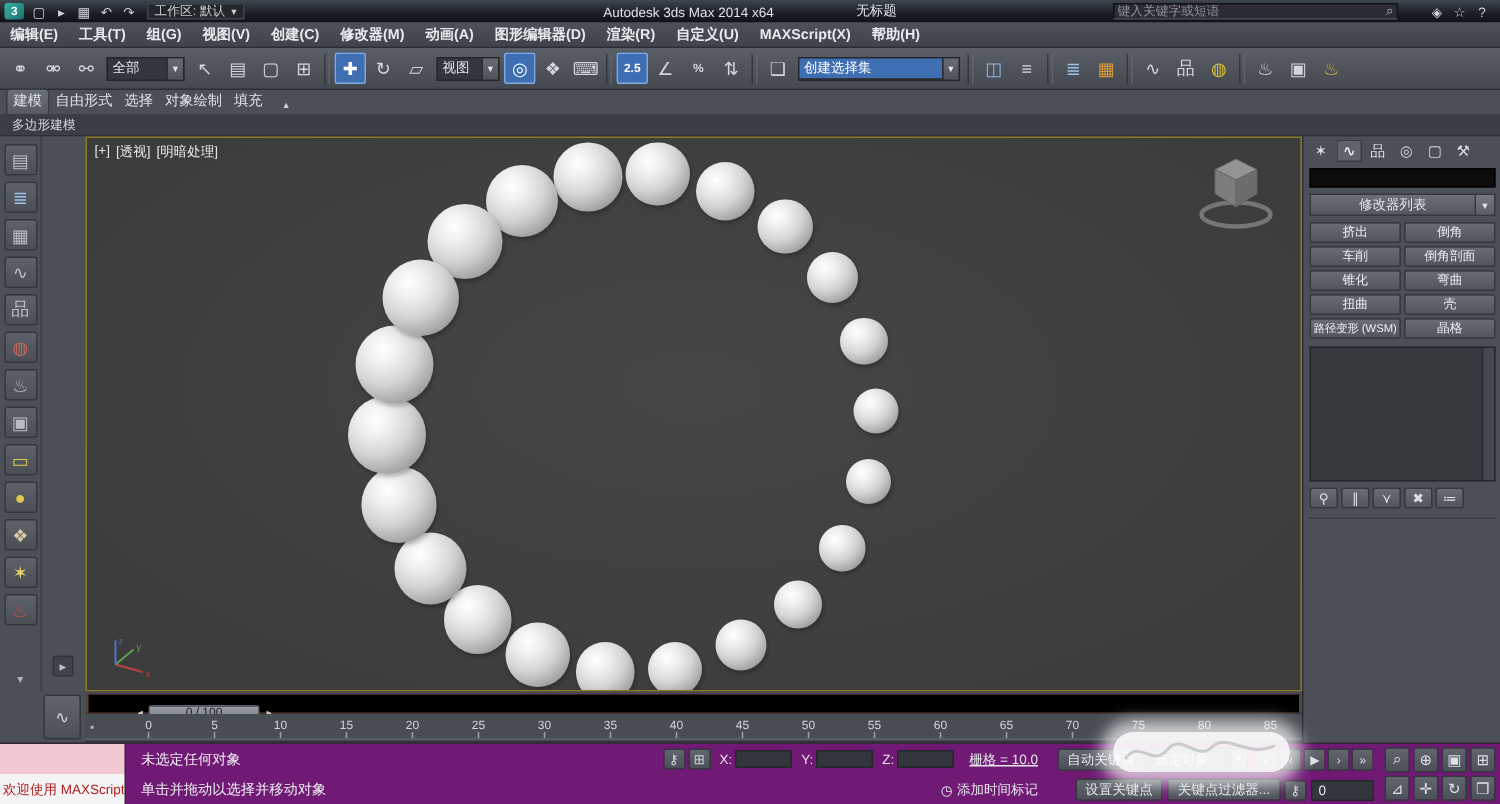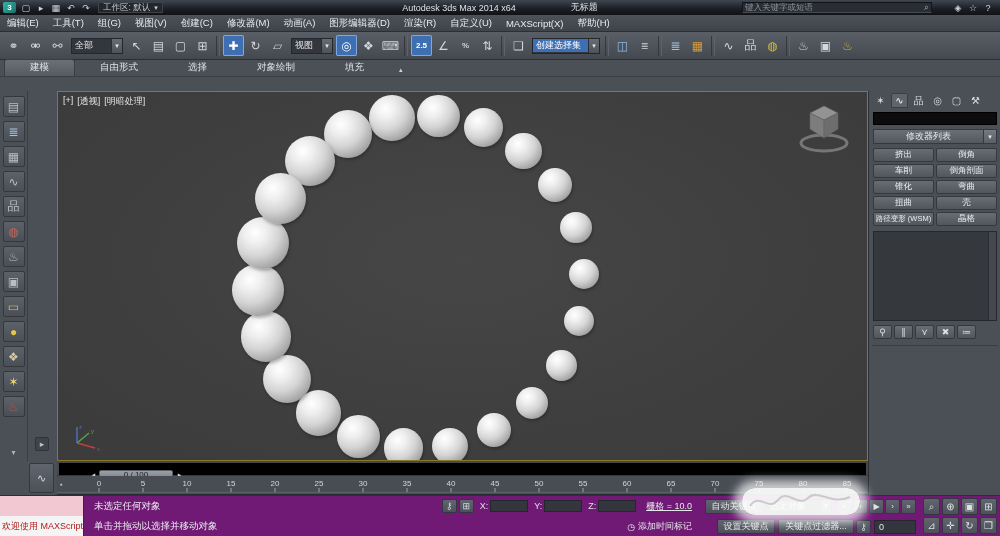--- a/index.html
+++ b/index.html
@@ -20,42 +20,42 @@
     display:flex;gap:55px;align-items:center;font-size:9px;color:#dfe2e6;white-space:nowrap;}
   .infocenter{margin-left:auto;display:flex;align-items:center;gap:19px;padding-right:5px;}
   .search-box{display:flex;align-items:center;width:190px;height:11px;background:#2a2d33;
     border:1px solid #121419;border-bottom-color:#454a52;padding:0 2px;}
   .search-box .ph{flex:1;color:#8d929a;font-size:8.5px;white-space:nowrap;overflow:hidden;}
   .search-box .si{color:#aab0b7;font-size:9px;}
 
   
   .menubar{position:absolute;top:15px;left:0;right:0;height:17px;background:linear-gradient(#4c515a,#3f434a);
     border-bottom:1px solid #2b2e33;display:flex;align-items:center;font-size:9.5px;}
-  .menu-item{padding:16px 7px;height:100%;display:flex;align-items:center;color:#e8eaed;white-space:nowrap;}
+  .menu-item{padding:16px 7px;height:100%;display:flex;align-items:center;color:#e8eaed;white-space:nowrap;font-weight:bold;}
 
   
   .main-toolbar{position:absolute;top:32px;left:0;right:0;height:28px;
     background:linear-gradient(#5a5f67,#44484f);border-bottom:1px solid #2b2e33;
     display:flex;align-items:center;padding-left:3px;gap:1px;}
   .tbtn{width:21px;height:21px;border-radius:2px;display:flex;align-items:center;justify-content:center;
     font-size:12px;color:#d3d7dc;flex:0 0 auto;}
   .tbtn.active{background:#3e6fb2;box-shadow:inset 0 0 0 1px #7fa9de;color:#fff;}
   .snap-txt{font-size:8px;font-weight:bold;}
   .tsep{width:4px;height:20px;border-left:1px solid #34373d;border-right:1px solid #5e636b;margin:0 2px;flex:0 0 auto;}
   .tdd{height:16px;background:#33363c;border:1px solid #23262b;display:flex;align-items:center;
     font-size:9px;color:#e2e4e8;margin:0 2px;flex:0 0 auto;}
   .tdd-val{flex:1;padding:0 3px;white-space:nowrap;overflow:hidden;}
   .tdd-val.hl{background:#3e6fb2;color:#fff;}
   .tdd-arrow{width:11px;height:100%;background:linear-gradient(#676c74,#4e525a);display:flex;align-items:center;
     justify-content:center;font-size:7px;color:#e4e6e9;border-left:1px solid #2b2e33;}
 
   
   .ribbon-tabs{position:absolute;top:60px;left:0;right:0;height:17px;background:#4b4f56;
     display:flex;align-items:flex-end;padding-left:4px;font-size:9.5px;border-bottom:1px solid #3a3d43;}
-  .rtab{padding:1px 25px 2px;color:#dfe2e6;white-space:nowrap;}
+  .rtab{padding:1px 4px 2px;color:#dfe2e6;white-space:nowrap;}
   .rtab.active{background:linear-gradient(#6a7078,#565b63);border:1px solid #3a3d43;border-bottom:none;border-radius:3px 3px 0 0;}
   .ribbon-min{margin-left:6px;font-size:7px;padding:0 4px 2px;color:#cfd3d8;}
   .ribbon-strip{position:absolute;top:77px;left:0;right:0;height:14px;background:#3a3d43;
     border-bottom:1px solid #2b2e33;display:flex;align-items:center;font-size:8.5px;color:#d2d5da;padding-left:8px;}
 
   
   .left-toolbar{position:absolute;top:91px;left:0;width:28px;height:370px;background:#4b4f56;
     border-right:1px solid #3a3d43;display:flex;flex-direction:column;align-items:center;padding-top:5px;gap:4px;}
   .lbtn{width:22px;height:21px;display:flex;align-items:center;justify-content:center;font-size:12px;
     background:linear-gradient(#5d626a,#4a4e55);border:1px solid #34373d;border-radius:2px;color:#c4c9cf;flex:0 0 auto;}
@@ -272,21 +272,21 @@
       <div class="tbtn">
         <span class="g snap-txt">%</span>
       </div>
       <div class="tbtn">
         <span class="g">⇅</span>
       </div>
       <div class="tsep"></div>
       <div class="tbtn">
         <span class="g">❏</span>
       </div>
-      <div class="tdd" style="width: 68px;">
+      <div class="tdd" style="width: 108px;">
         <span class="tdd-val hl">创建选择集</span>
         <span class="tdd-arrow">▾</span>
       </div>
       <div class="tsep"></div>
       <div class="tbtn">
         <span class="g" style="color: rgb(143, 183, 224);">◫</span>
       </div>
       <div class="tbtn">
         <span class="g">≡</span>
       </div>
@@ -320,20 +320,23 @@
     </div>
 
   <div class="ribbon-tabs">
       <div class="rtab active">建模</div>
       <div class="rtab">自由形式</div>
       <div class="rtab">选择</div>
       <div class="rtab">对象绘制</div>
       <div class="rtab">填充</div>
       <div class="ribbon-min">▴</div>
     </div>
+  <div class="ribbon-strip">
+    <span>多边形建模</span>
+  </div>
 
   <div class="left-toolbar">
       <div class="lbtn">
         <span class="g" style="color: rgb(185, 190, 197);">▤</span>
       </div>
       <div class="lbtn">
         <span class="g" style="color: rgb(158, 195, 230);">≣</span>
       </div>
       <div class="lbtn">
         <span class="g" style="color: rgb(185, 190, 197);">▦</span>

